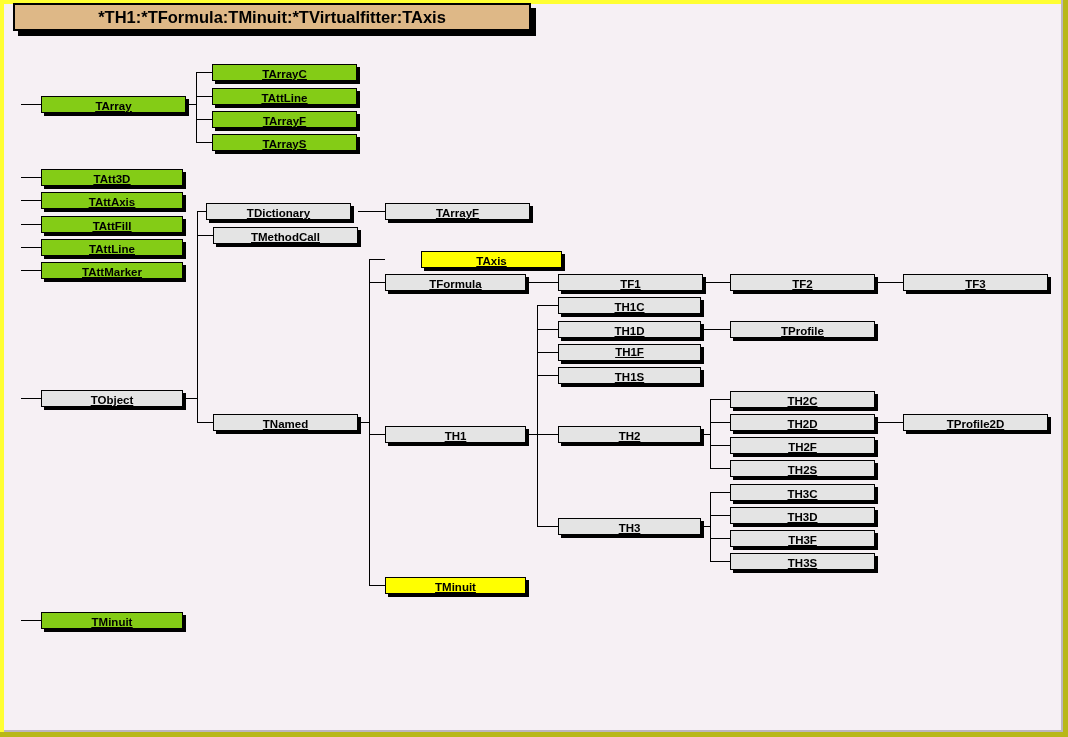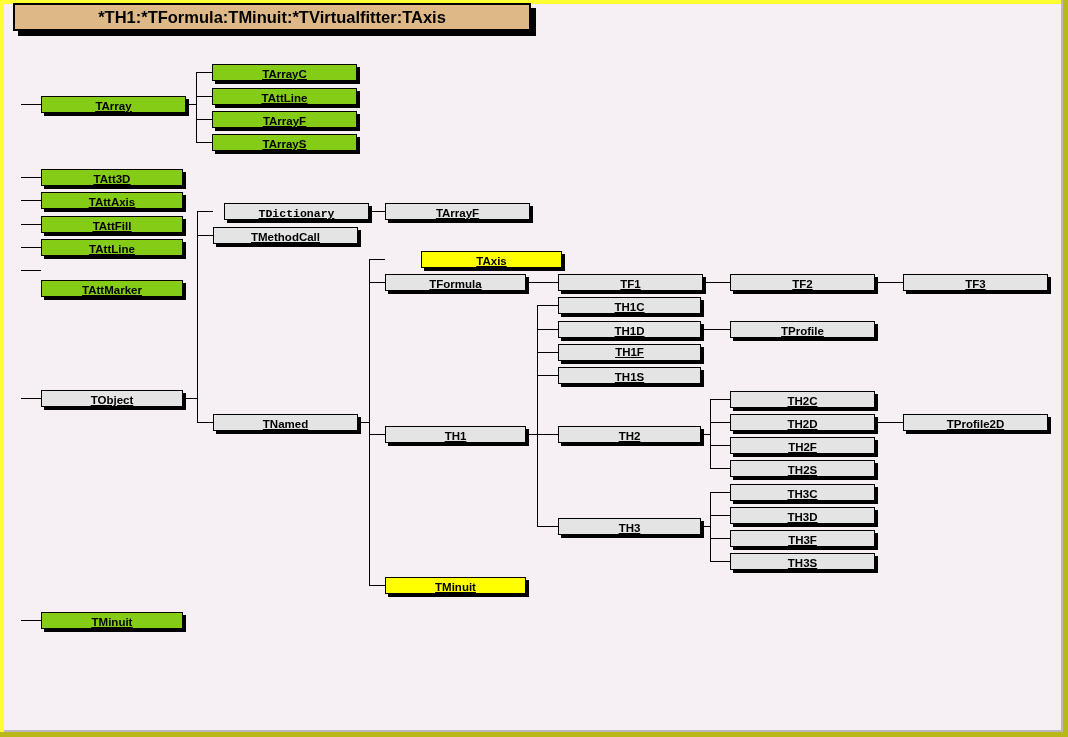--- a/index.html
+++ b/index.html
@@ -192,30 +192,30 @@
       </div>
       <div class="node green" style="left: 41px; top: 192px; width: 142px;">
         <span class="lbl">TAttAxis</span>
       </div>
       <div class="node green" style="left: 41px; top: 216px; width: 142px;">
         <span class="lbl">TAttFill</span>
       </div>
       <div class="node green" style="left: 41px; top: 239px; width: 142px;">
         <span class="lbl">TAttLine</span>
       </div>
-      <div class="node green" style="left: 41px; top: 262px; width: 142px; margin-top: 18px;">
+      <div class="node green" style="left: 41px; top: 262px; width: 142px;">
         <span class="lbl">TAttMarker</span>
       </div>
       <div class="node gray" style="left: 41px; top: 390px; width: 142px;">
         <span class="lbl">TObject</span>
       </div>
       <div class="node green" style="left: 41px; top: 612px; width: 142px;">
         <span class="lbl">TMinuit</span>
       </div>
-      <div class="node gray" style="left: 224px; top: 203px; width: 145px; font-family: Liberation Mono, monospace;">
+      <div class="node gray" style="left: 206px; top: 203px; width: 145px;">
         <span class="lbl">TDictionary</span>
       </div>
       <div class="node gray" style="left: 213px; top: 227px; width: 145px;">
         <span class="lbl">TMethodCall</span>
       </div>
       <div class="node gray" style="left: 213px; top: 414px; width: 145px;">
         <span class="lbl">TNamed</span>
       </div>
       <div class="node gray" style="left: 385px; top: 203px; width: 145px;">
         <span class="lbl">TArrayF</span>

